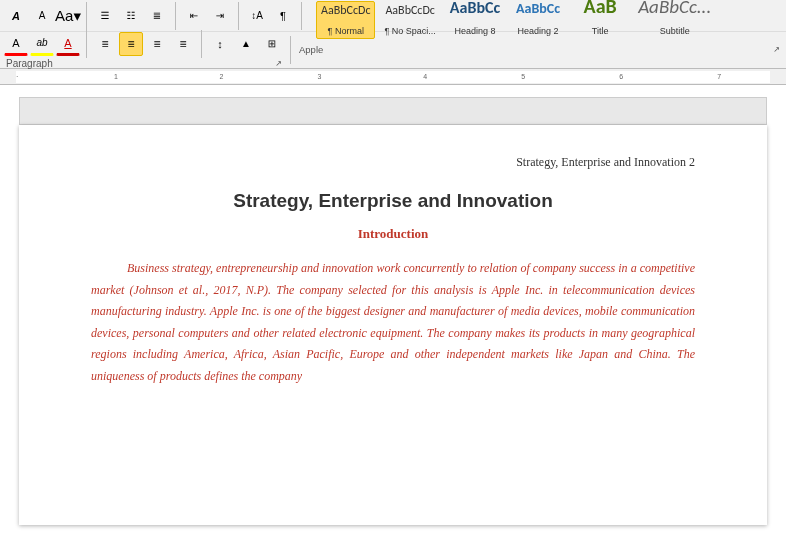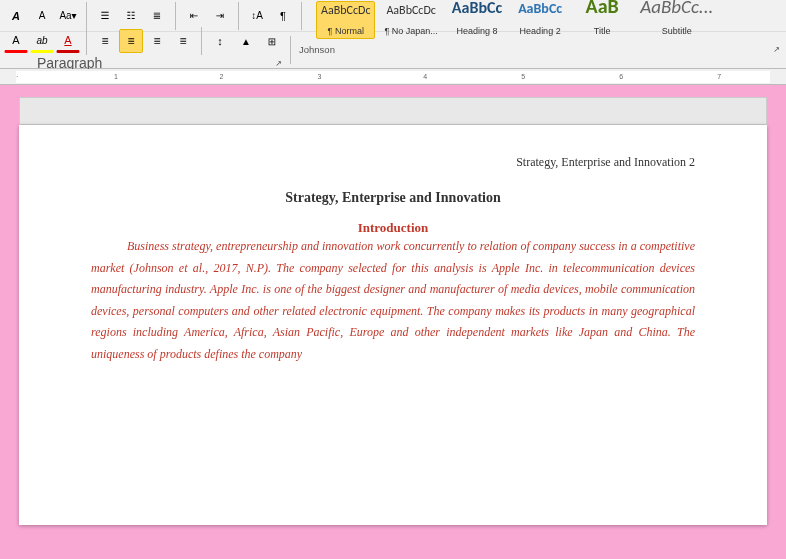--- a/index.html
+++ b/index.html
@@ -151,21 +151,21 @@
       background: white;
       height: 12px;
       position: relative;
       display: flex;
       align-items: center;
     }
 
     
     .document-area {
       flex: 1;
-      background: #f9a8d4;
+      background: #ffffff;
       overflow-y: auto;
       padding: 12px 20px;
       display: flex;
       flex-direction: column;
       align-items: center;
     }
 
     
     .header-strip {
       width: 748px;
@@ -188,55 +188,55 @@
     .page-header {
       text-align: right;
       font-size: 12px;
       color: #333;
       margin-bottom: 20px;
       font-family: 'Times New Roman', Times, serif;
     }
 
     .page-title {
       text-align: center;
-      font-size: 14px;
+      font-size: 19px;
       font-weight: bold;
       color: #333;
       margin-bottom: 14px;
-      font-family: Liberation Serif, serif;
+      font-family: Liberation Sans, sans-serif;
     }
 
     .section-heading {
       text-align: center;
       font-size: 13px;
       font-weight: bold;
       color: #c0392b;
+      margin-bottom: 16px;
       font-family: 'Times New Roman', Times, serif;
     }
 
     .body-text {
       font-size: 12px;
       line-height: 1.8;
       color: #222;
       text-align: justify;
       text-indent: 36px;
       font-family: 'Times New Roman', Times, serif;
       font-style: italic;
     }
 
     .body-text span.red {
       color: #c0392b;
     }
 
     
     .para-section-label {
-      font-size: 14px;
+      font-size: 10px;
       font-family: Arial, sans-serif;
       color: #555;
-      margin-left: 31px;
     }
     .styles-section-label {
       font-size: 9.5px;
       font-family: Arial, sans-serif;
       color: #555;
       text-align: center;
     }
 
     .small-arrow {
       font-size: 8px;
@@ -245,21 +245,21 @@
   </style>
 </head>
 <body>
 
 <div class="toolbar">
   <div class="toolbar-row1">
 
     <div class="section-group-content">
       <button class="tb-btn" style="font-style:italic;font-weight:bold;">A</button>
       <button class="tb-btn" style="font-size:10px;">A</button>
-      <button class="tb-btn tb-btn-wide" style="font-size:10px;">Aa▾</button>
+      <button class="tb-btn tb-btn-wide" style="font-size:15px;">Aa▾</button>
     </div>
     <div class="toolbar-divider"></div>
 
     <div class="section-group-content">
       <button class="tb-btn" style="font-size:10px;">☰</button>
       <button class="tb-btn" style="font-size:10px;">☷</button>
       <button class="tb-btn" style="font-size:10px;">≣</button>
     </div>
     <div class="toolbar-divider"></div>
 
@@ -275,21 +275,21 @@
     </div>
     <div class="toolbar-divider"></div>
 
     <div class="styles-section">
       <div class="style-item active">
         <span class="style-preview normal">AaBbCcDc</span>
         <span class="style-name">¶ Normal</span>
       </div>
       <div class="style-item">
         <span class="style-preview no-spacing">AaBbCcDc</span>
-        <span class="style-name">¶ No Japan...</span>
+        <span class="style-name">¶ No Spaci...</span>
       </div>
       <div class="style-item">
         <span class="style-preview heading1">AaBbCc</span>
         <span class="style-name">Heading 8</span>
       </div>
       <div class="style-item">
         <span class="style-preview heading2">AaBbCc</span>
         <span class="style-name">Heading 2</span>
       </div>
       <div class="style-item">
@@ -324,21 +324,21 @@
       </div>
       <div class="section-label-row">
         <span class="para-section-label">Paragraph</span>
         <span class="small-arrow">↗</span>
       </div>
     </div>
     <div class="toolbar-divider"></div>
     <div style="display:flex;flex-direction:column;flex:1;">
       <div style="flex:1;"></div>
       <div class="section-label-row">
-        <span class="styles-section-label">Johnson</span>
+        <span class="styles-section-label">Apple</span>
         <span class="small-arrow">↗</span>
       </div>
     </div>
   </div>
 </div>
 
 <div class="ruler">
   <div class="ruler-inner">
     <span style="position:absolute;left:0;font-size:7px;color:#666;">·</span>
     <span style="position:absolute;left:13%;font-size:7px;color:#666;">1</span>

